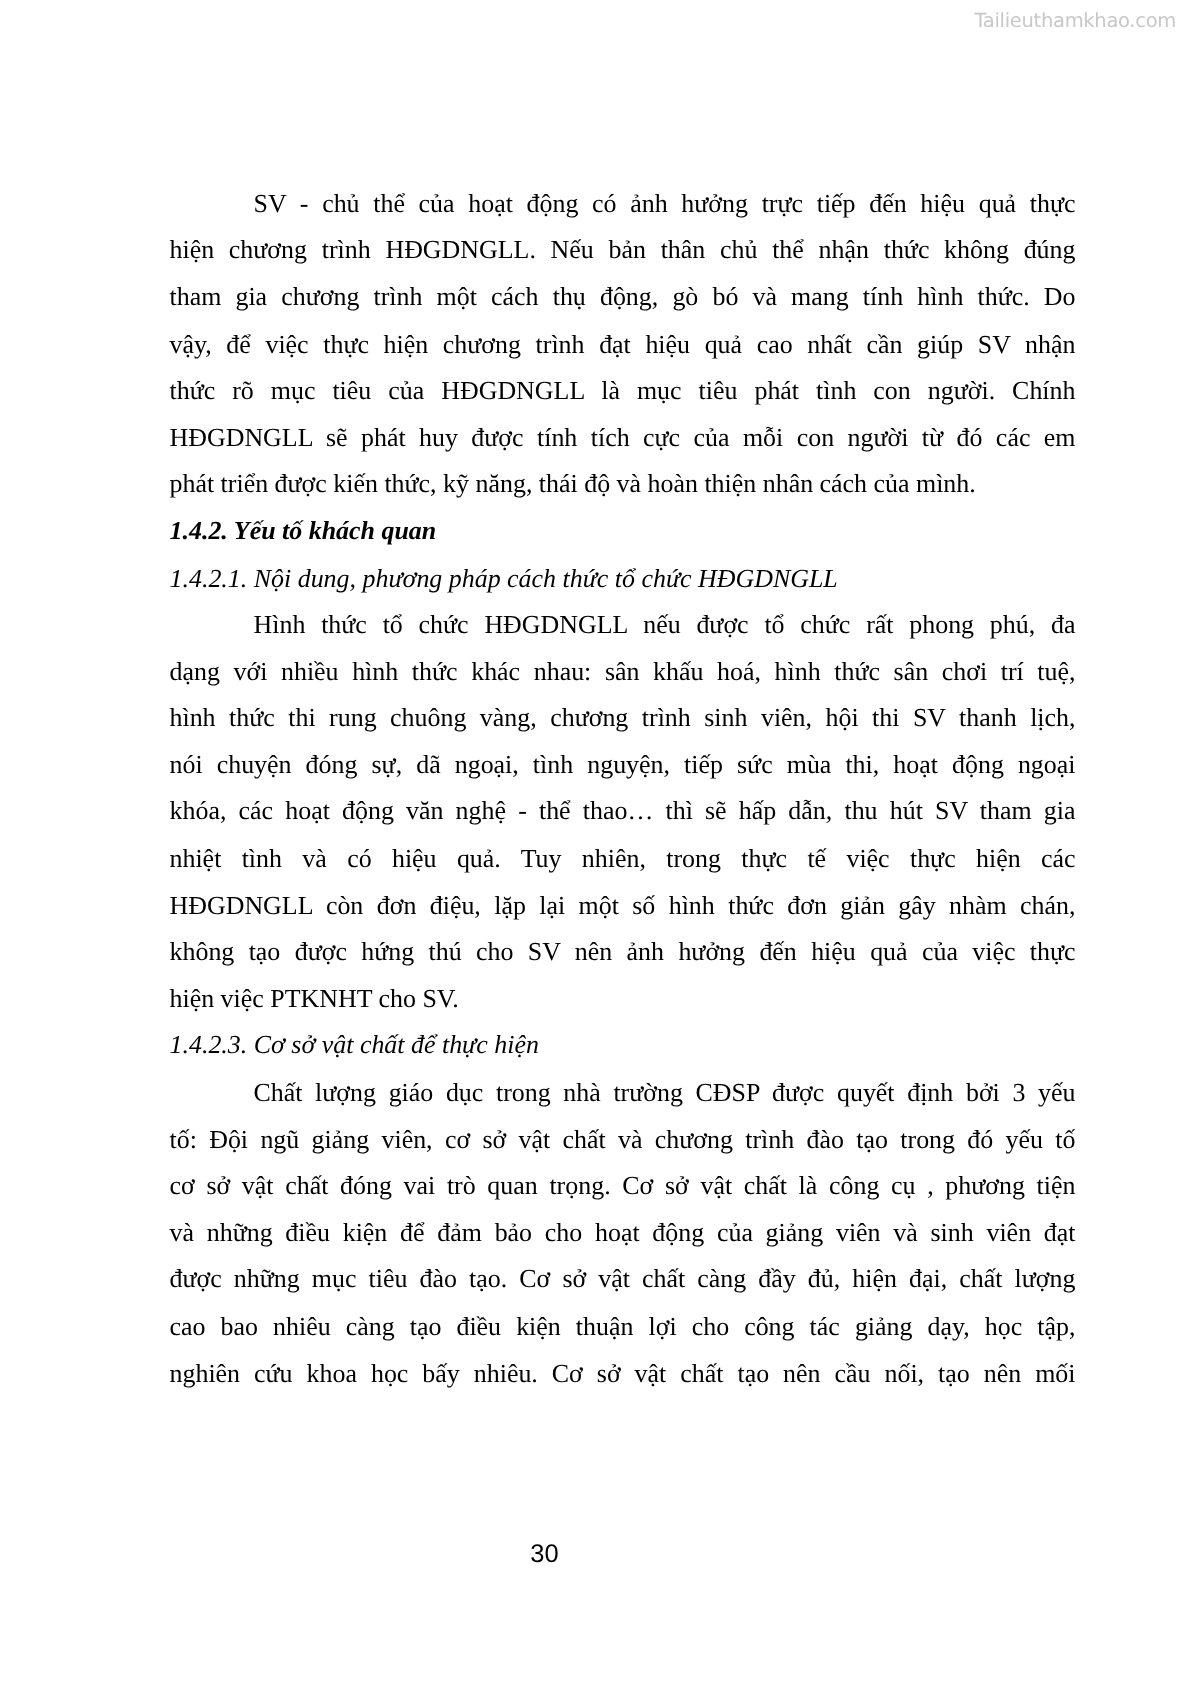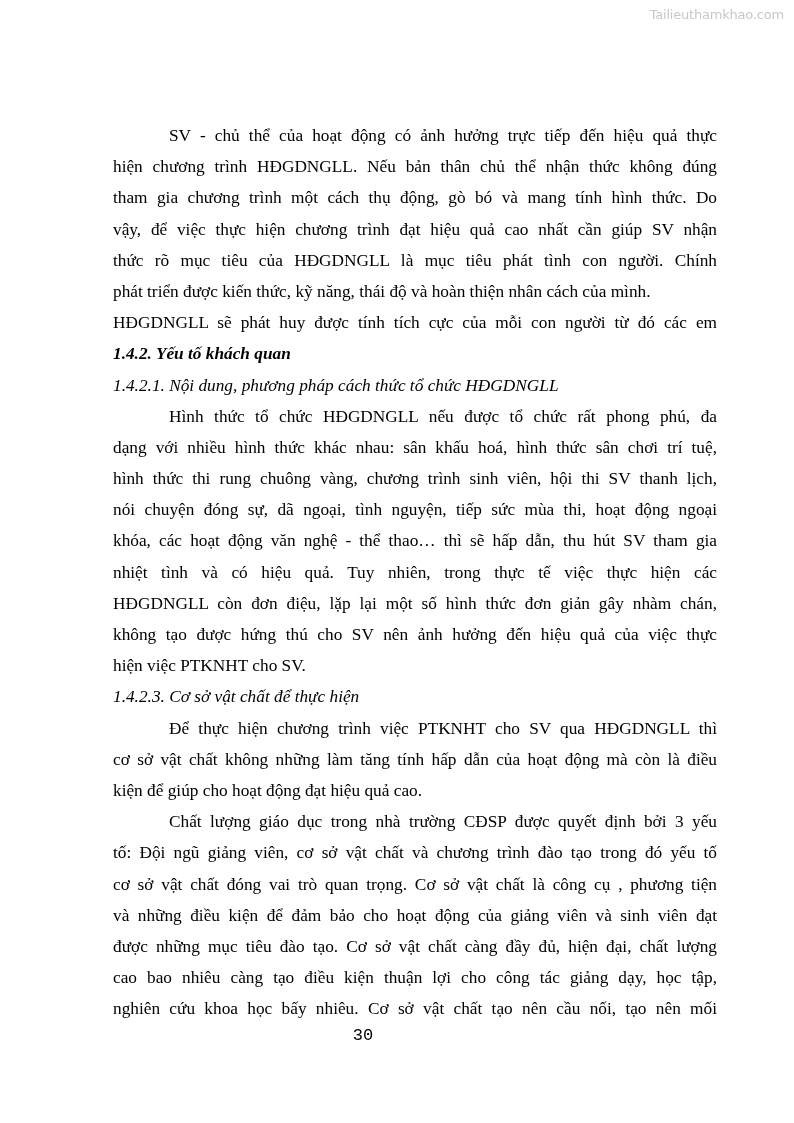--- a/index.html
+++ b/index.html
@@ -16,62 +16,57 @@
     .line {
       height: 31.2px; line-height: 31.2px;
       text-align: justify; text-align-last: justify; white-space: nowrap;
     }
     .line.last { text-align-last: left; }
     .line.indent { padding-left: 56px; }
     .line.h-bold { font-weight: bold; font-style: italic; text-align-last: left; }
     .line.h-ital { font-style: italic; text-align-last: left; }
     .page-number {
       position: absolute; top: 1026px; left: 0; width: 726px; text-align: center;
-      font-family: Liberation Mono, monospace; font-size: 17px; color: #000;
+      font-family: Liberation Sans, sans-serif; font-size: 17px; color: #000;
     }
   </style>
 </head>
 <body>
 
 <div class="watermark">Tailieuthamkhao.com</div>
 
 <div class="page">
 
   <div>
     <div class="line indent">SV - chủ thể của hoạt động có ảnh hưởng trực tiếp đến hiệu quả thực</div>
     <div class="line">hiện chương trình HĐGDNGLL. Nếu bản thân chủ thể nhận thức không đúng</div>
     <div class="line">tham gia chương trình một cách thụ động, gò bó và mang tính hình thức. Do</div>
     <div class="line">vậy, để việc thực hiện chương trình đạt hiệu quả cao nhất cần giúp SV nhận</div>
     <div class="line">thức rõ mục tiêu của HĐGDNGLL là mục tiêu phát tình con người. Chính</div>
+    <div class="line">HĐGDNGLL sẽ phát huy được tính tích cực của mỗi con người từ đó các em</div>
     <div class="line last">phát triển được kiến thức, kỹ năng, thái độ và hoàn thiện nhân cách của mình.</div>
-    <div class="line">HĐGDNGLL sẽ phát huy được tính tích cực của mỗi con người từ đó các em</div>
   </div>
 
   <div class="line h-bold">1.4.2. Yếu tố khách quan</div>
   <div class="line h-ital">1.4.2.1. Nội dung, phương pháp cách thức tổ chức HĐGDNGLL</div>
 
   <div>
     <div class="line indent">Hình thức tổ chức HĐGDNGLL nếu được tổ chức rất phong phú, đa</div>
     <div class="line">dạng với nhiều hình thức khác nhau: sân khấu hoá, hình thức sân chơi trí tuệ,</div>
     <div class="line">hình thức thi rung chuông vàng, chương trình sinh viên, hội thi SV thanh lịch,</div>
     <div class="line">nói chuyện đóng sự, dã ngoại, tình nguyện, tiếp sức mùa thi, hoạt động ngoại</div>
     <div class="line">khóa, các hoạt động văn nghệ - thể thao… thì sẽ hấp dẫn, thu hút SV tham gia</div>
     <div class="line">nhiệt tình và có hiệu quả. Tuy nhiên, trong thực tế việc thực hiện các</div>
     <div class="line">HĐGDNGLL còn đơn điệu, lặp lại một số hình thức đơn giản gây nhàm chán,</div>
     <div class="line">không tạo được hứng thú cho SV nên ảnh hưởng đến hiệu quả của việc thực</div>
     <div class="line last">hiện việc PTKNHT cho SV.</div>
   </div>
 
   <div class="line h-ital">1.4.2.3. Cơ sở vật chất để thực hiện</div>
 
-  <div>
-    <div class="line indent">Để thực hiện chương trình việc PTKNHT cho SV qua HĐGDNGLL thì</div>
-    <div class="line">cơ sở vật chất không những làm tăng tính hấp dẫn của hoạt động mà còn là điều</div>
-    <div class="line last">kiện để giúp cho hoạt động đạt hiệu quả cao.</div>
-  </div>
 
   <div>
     <div class="line indent">Chất lượng giáo dục trong nhà trường CĐSP được quyết định bởi 3 yếu</div>
     <div class="line">tố: Đội ngũ giảng viên, cơ sở vật chất và chương trình đào tạo trong đó yếu tố</div>
     <div class="line">cơ sở vật chất đóng vai trò quan trọng. Cơ sở vật chất là công cụ , phương tiện</div>
     <div class="line">và những điều kiện để đảm bảo cho hoạt động của giảng viên và sinh viên đạt</div>
     <div class="line">được những mục tiêu đào tạo. Cơ sở vật chất càng đầy đủ, hiện đại, chất lượng</div>
     <div class="line">cao bao nhiêu càng tạo điều kiện thuận lợi cho công tác giảng dạy, học tập,</div>
     <div class="line">nghiên cứu khoa học bấy nhiêu. Cơ sở vật chất tạo nên cầu nối, tạo nên mối</div>
   </div>

